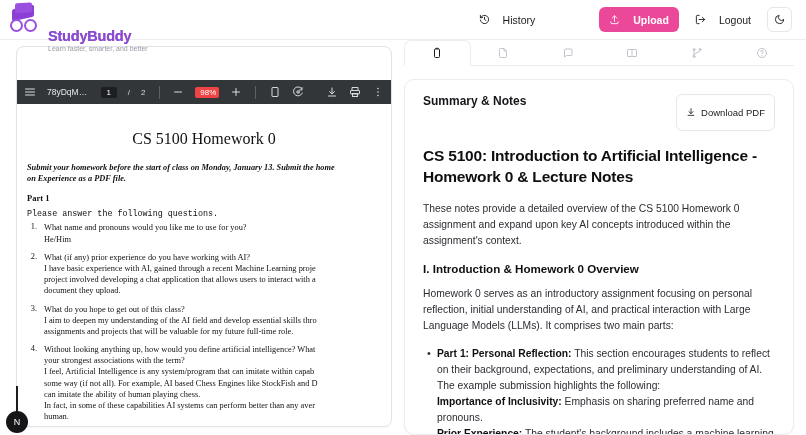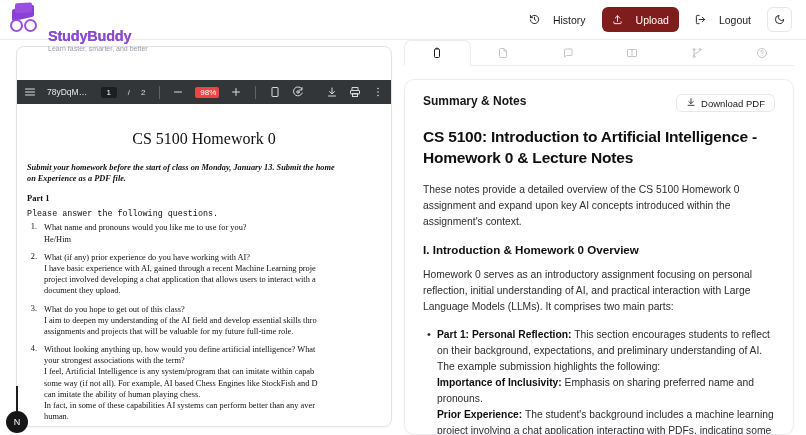--- a/index.html
+++ b/index.html
@@ -68,21 +68,21 @@
   }
   .hbtn {
     display: flex; align-items: center; gap: 13px;
     height: 25px; padding: 0 10px;
     border-radius: 6px;
     font-size: 10.5px; color: #1b1b1f;
     background: transparent; border: none;
     cursor: pointer;
     font-family: "Liberation Sans", sans-serif;
   }
-  .hbtn.primary { background: #7f1d1d; color: #fff; font-weight: normal; }
+  .hbtn.primary { background: #ec4899; color: #fff; font-weight: bold; margin-left: 48px; }
   .hbtn.icon-only { width: 25px; padding: 0; justify-content: center; border: 1px solid #e6e6eb; }
   .hbtn svg { display: block; }
 
   
   .body-wrap { display: flex; height: 395px; }
 
   
   .pdf-pane {
     width: 400px;
     padding: 6px 8px 0 16px;
@@ -225,21 +225,21 @@
   .notes-head {
     display: flex; justify-content: space-between;
     margin-bottom: 14px;
   }
   .notes-head-title { font-size: 12px; font-weight: bold; color: #16161a; }
   .dl-btn {
     display: flex; align-items: center; gap: 5px;
     border: 1px solid #e6e6eb;
     border-radius: 6px;
     background: #fff;
-    height: 18px; padding: 0 9px;
+    height: 37px; padding: 0 9px;
     font-size: 9.5px; color: #1b1b1f;
     cursor: pointer;
     font-family: "Liberation Sans", sans-serif;
   }
   .notes-h1 {
     font-size: 15.5px; font-weight: bold; color: #0f0f12;
     line-height: 1.38;
     margin-bottom: 13px;
     letter-spacing: -0.2px;
   }

